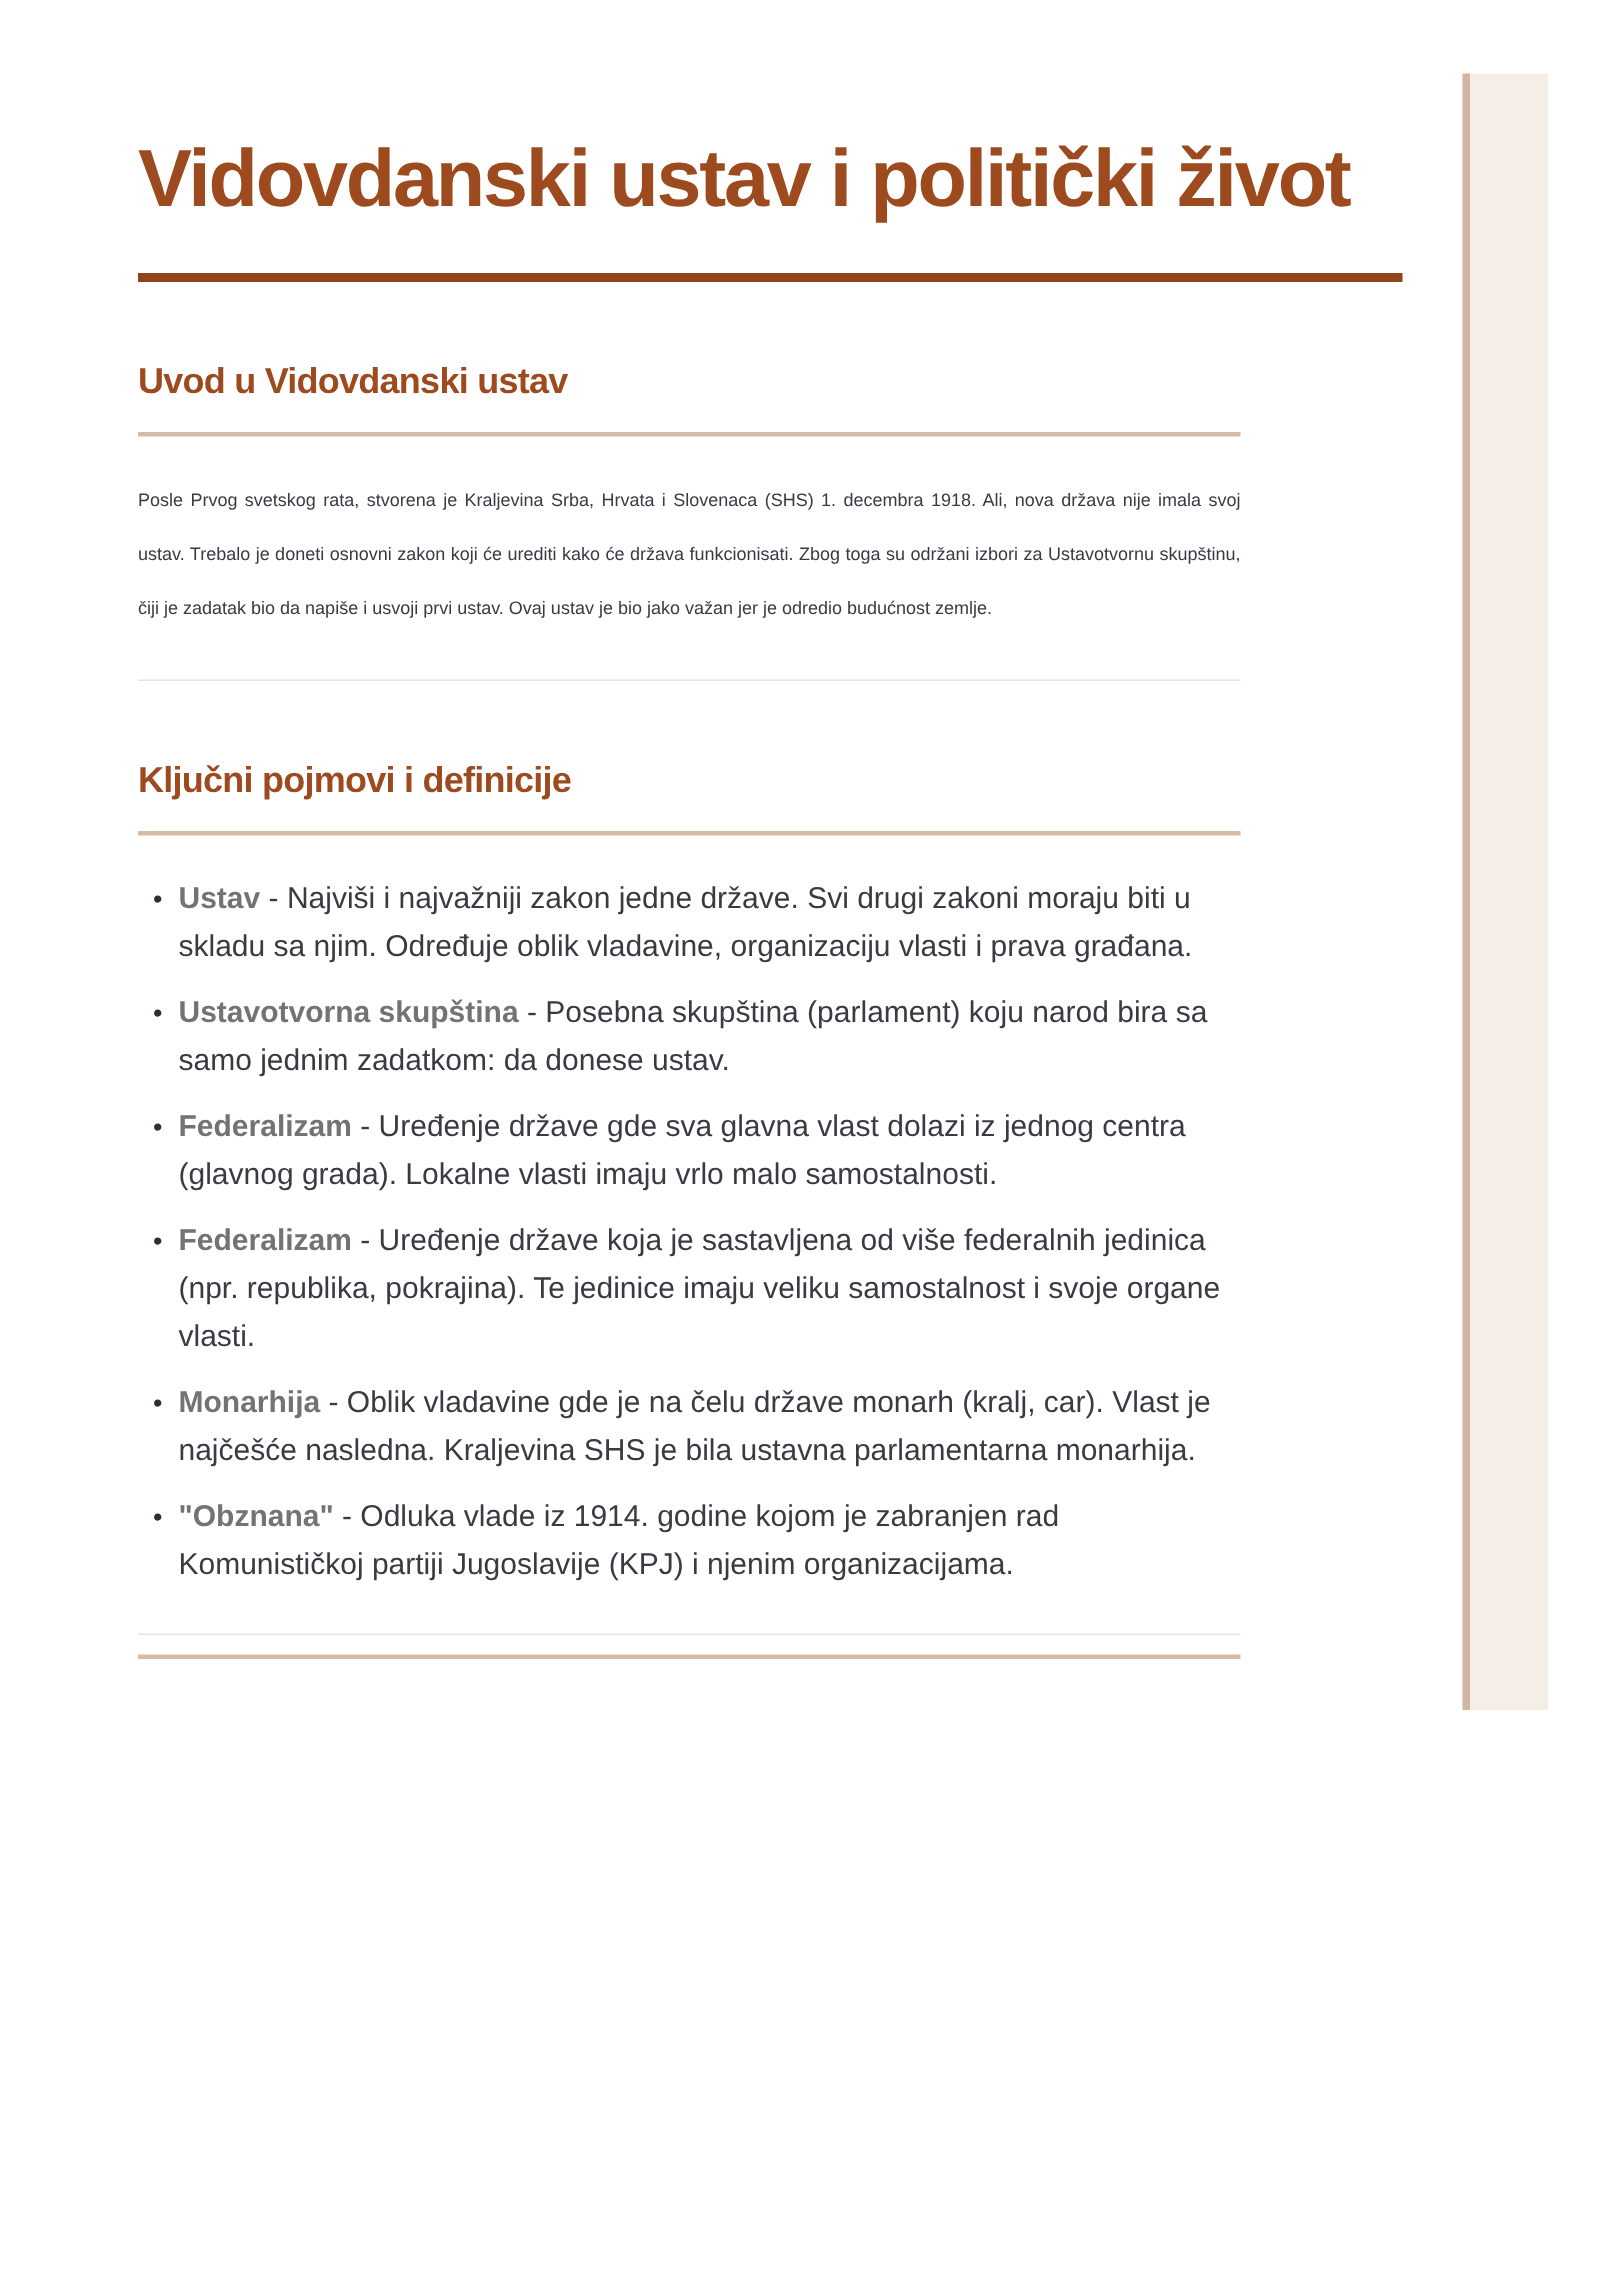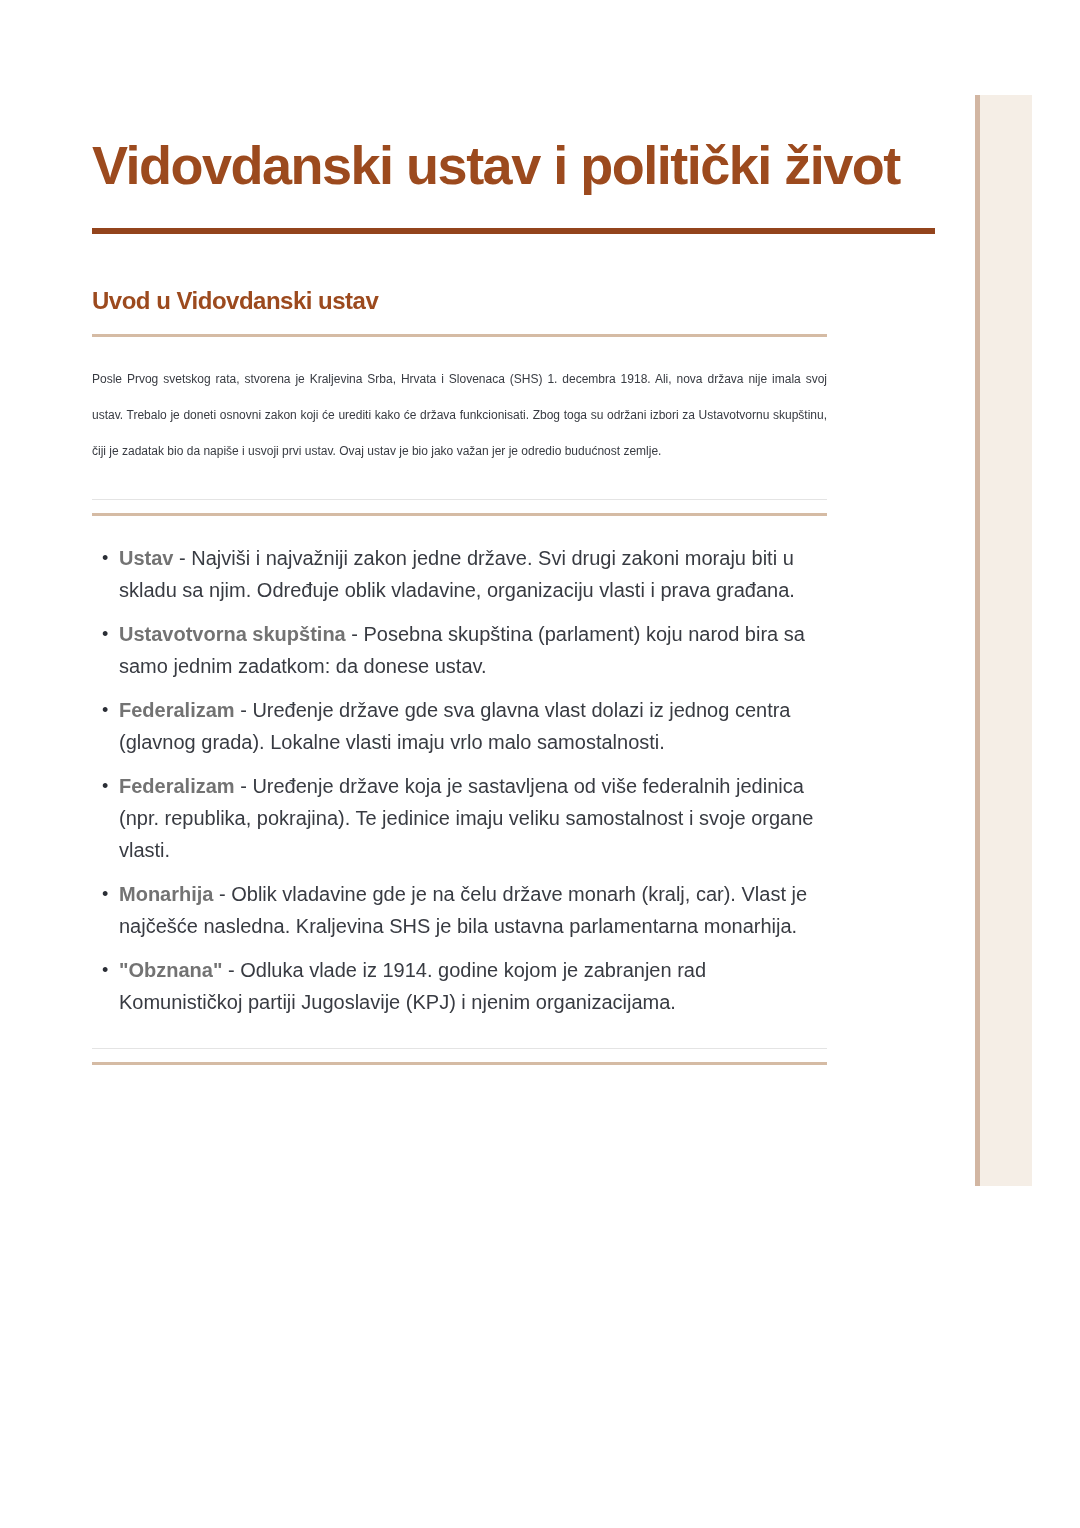--- a/index.html
+++ b/index.html
@@ -4,21 +4,20 @@
 <style>
   html, body { margin: 0; padding: 0; background: #ffffff; }
   .doc {
     position: relative;
     width: 1080px;
     height: 1140px;
     background: #ffffff;
     overflow: hidden;
     font-family: "Liberation Sans", sans-serif;
     color: #383b42;
-    margin-top: 46px;
   }
   .side-stripe {
     position: absolute;
     left: 975px;
     top: 49px;
     width: 52px;
     height: 1429px;
     background: #f5eee6;
     border-left: 5px solid #d2b6a2;
     z-index: 1;
@@ -116,20 +115,21 @@
     <div class="title-rule"></div>
 
     <div class="section">
       <h2 class="section-heading">Uvod u Vidovdanski ustav</h2>
       <div class="heading-rule"></div>
       <p class="intro-paragraph">Posle Prvog svetskog rata, stvorena je Kraljevina Srba, Hrvata i Slovenaca (SHS) 1. decembra 1918. Ali, nova država nije imala svoj ustav. Trebalo je doneti osnovni zakon koji će urediti kako će država funkcionisati. Zbog toga su održani izbori za Ustavotvornu skupštinu, čiji je zadatak bio da napiše i usvoji prvi ustav. Ovaj ustav je bio jako važan jer je odredio budućnost zemlje.</p>
       <div class="section-divider"></div>
     </div>
 
     <div class="section">
+      <h2 class="section-heading">Ključni pojmovi i definicije</h2>
       <div class="heading-rule"></div>
 
       <ul class="definitions-list">
         <li>
           <span class="bullet">•</span>
           <span class="item-text"><span class="term">Ustav</span><span class="sep"> - </span><span>Najviši i najvažniji zakon jedne države. Svi drugi zakoni moraju biti u skladu sa njim. Određuje oblik vladavine, organizaciju vlasti i prava građana.</span></span>
         </li>
         <li>
           <span class="bullet">•</span>
           <span class="item-text"><span class="term">Ustavotvorna skupština</span><span class="sep"> - </span><span>Posebna skupština (parlament) koju narod bira sa samo jednim zadatkom: da donese ustav.</span></span>

